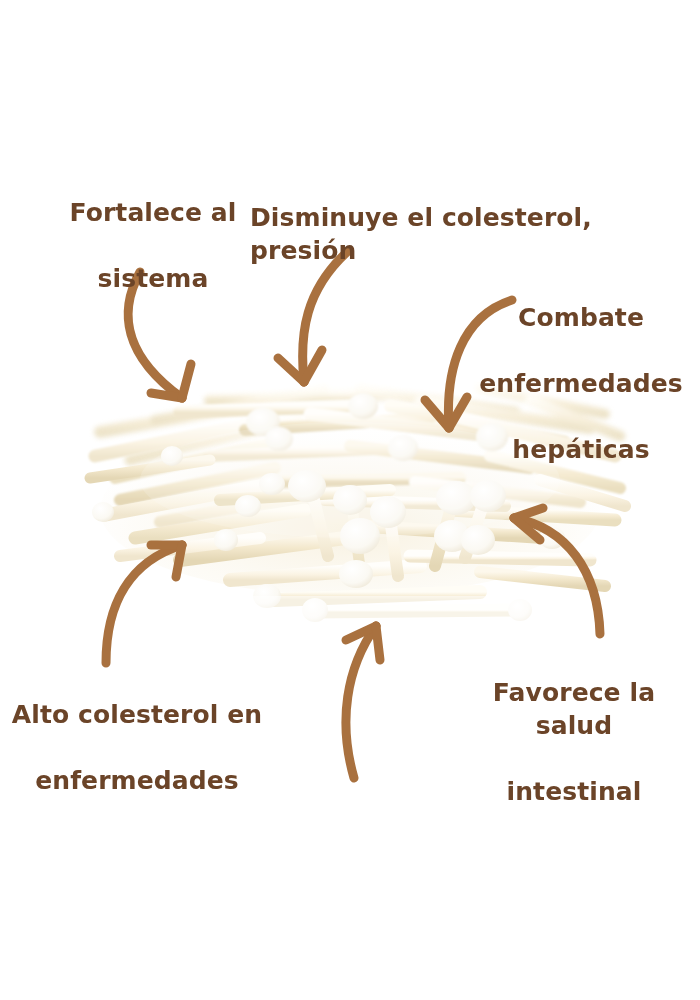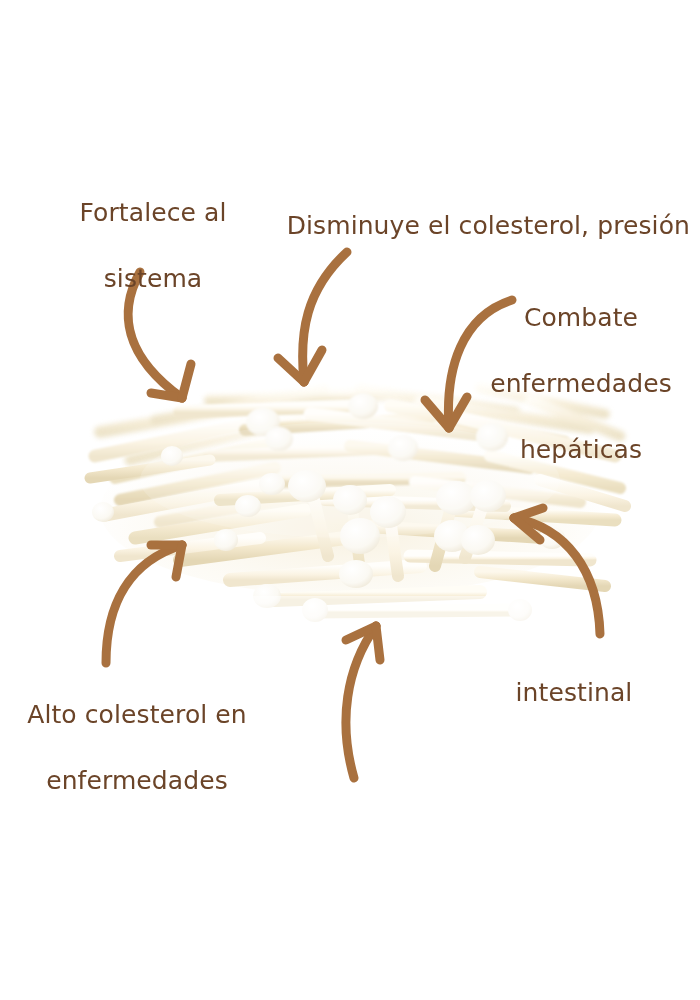--- a/index.html
+++ b/index.html
@@ -7,20 +7,21 @@
     padding: 0;
     background: #ffffff;
   }
   #page {
     position: relative;
     width: 700px;
     height: 804px;
     background: #ffffff;
     overflow: hidden;
     font-family: "DejaVu Sans", "Liberation Sans", sans-serif;
+    font-weight: bold;
   }
 
   
   #mushroom-photo {
     position: absolute;
     left: 60px;
     top: 360px;
     width: 580px;
     height: 270px;
   }
@@ -41,21 +42,21 @@
     color: #6b4428;
     font-size: 25px;
     line-height: 1.32;
     text-align: center;
     letter-spacing: 0.1px;
     white-space: pre-line;
   }
   .callout-line { display: block; }
 
   #label-immune        { left: 48px;  top: 163px; width: 210px; }
-  #label-cholesterol   { left: 250px; top: 176px; width: 440px; text-align: right; }
+  #label-cholesterol   { left: 250px; top: 168px; width: 440px; text-align: left; }
   #label-liver         { left: 472px; top: 268px; width: 218px; }
   #label-antioxidants  { left: 6px;   top: 665px; width: 262px; }
   #label-fatigue       { left: 192px; top: 772px; width: 330px; }
   #label-intestinal    { left: 452px; top: 643px; width: 244px; }
 </style>
 </head>
 <body>
 
 <div id="page">
 
@@ -251,16 +252,17 @@
 
   <div class="callout" id="label-antioxidants">
     <span class="callout-line">Alto colesterol en</span>
     <span class="callout-line">enfermedades</span>
   </div>
 
   <div class="callout" id="label-fatigue">
   </div>
 
   <div class="callout" id="label-intestinal">
+    <span class="callout-line">Favorece la salud</span>
     <span class="callout-line">intestinal</span>
   </div>
 
 </div>
 
 </body></html>

